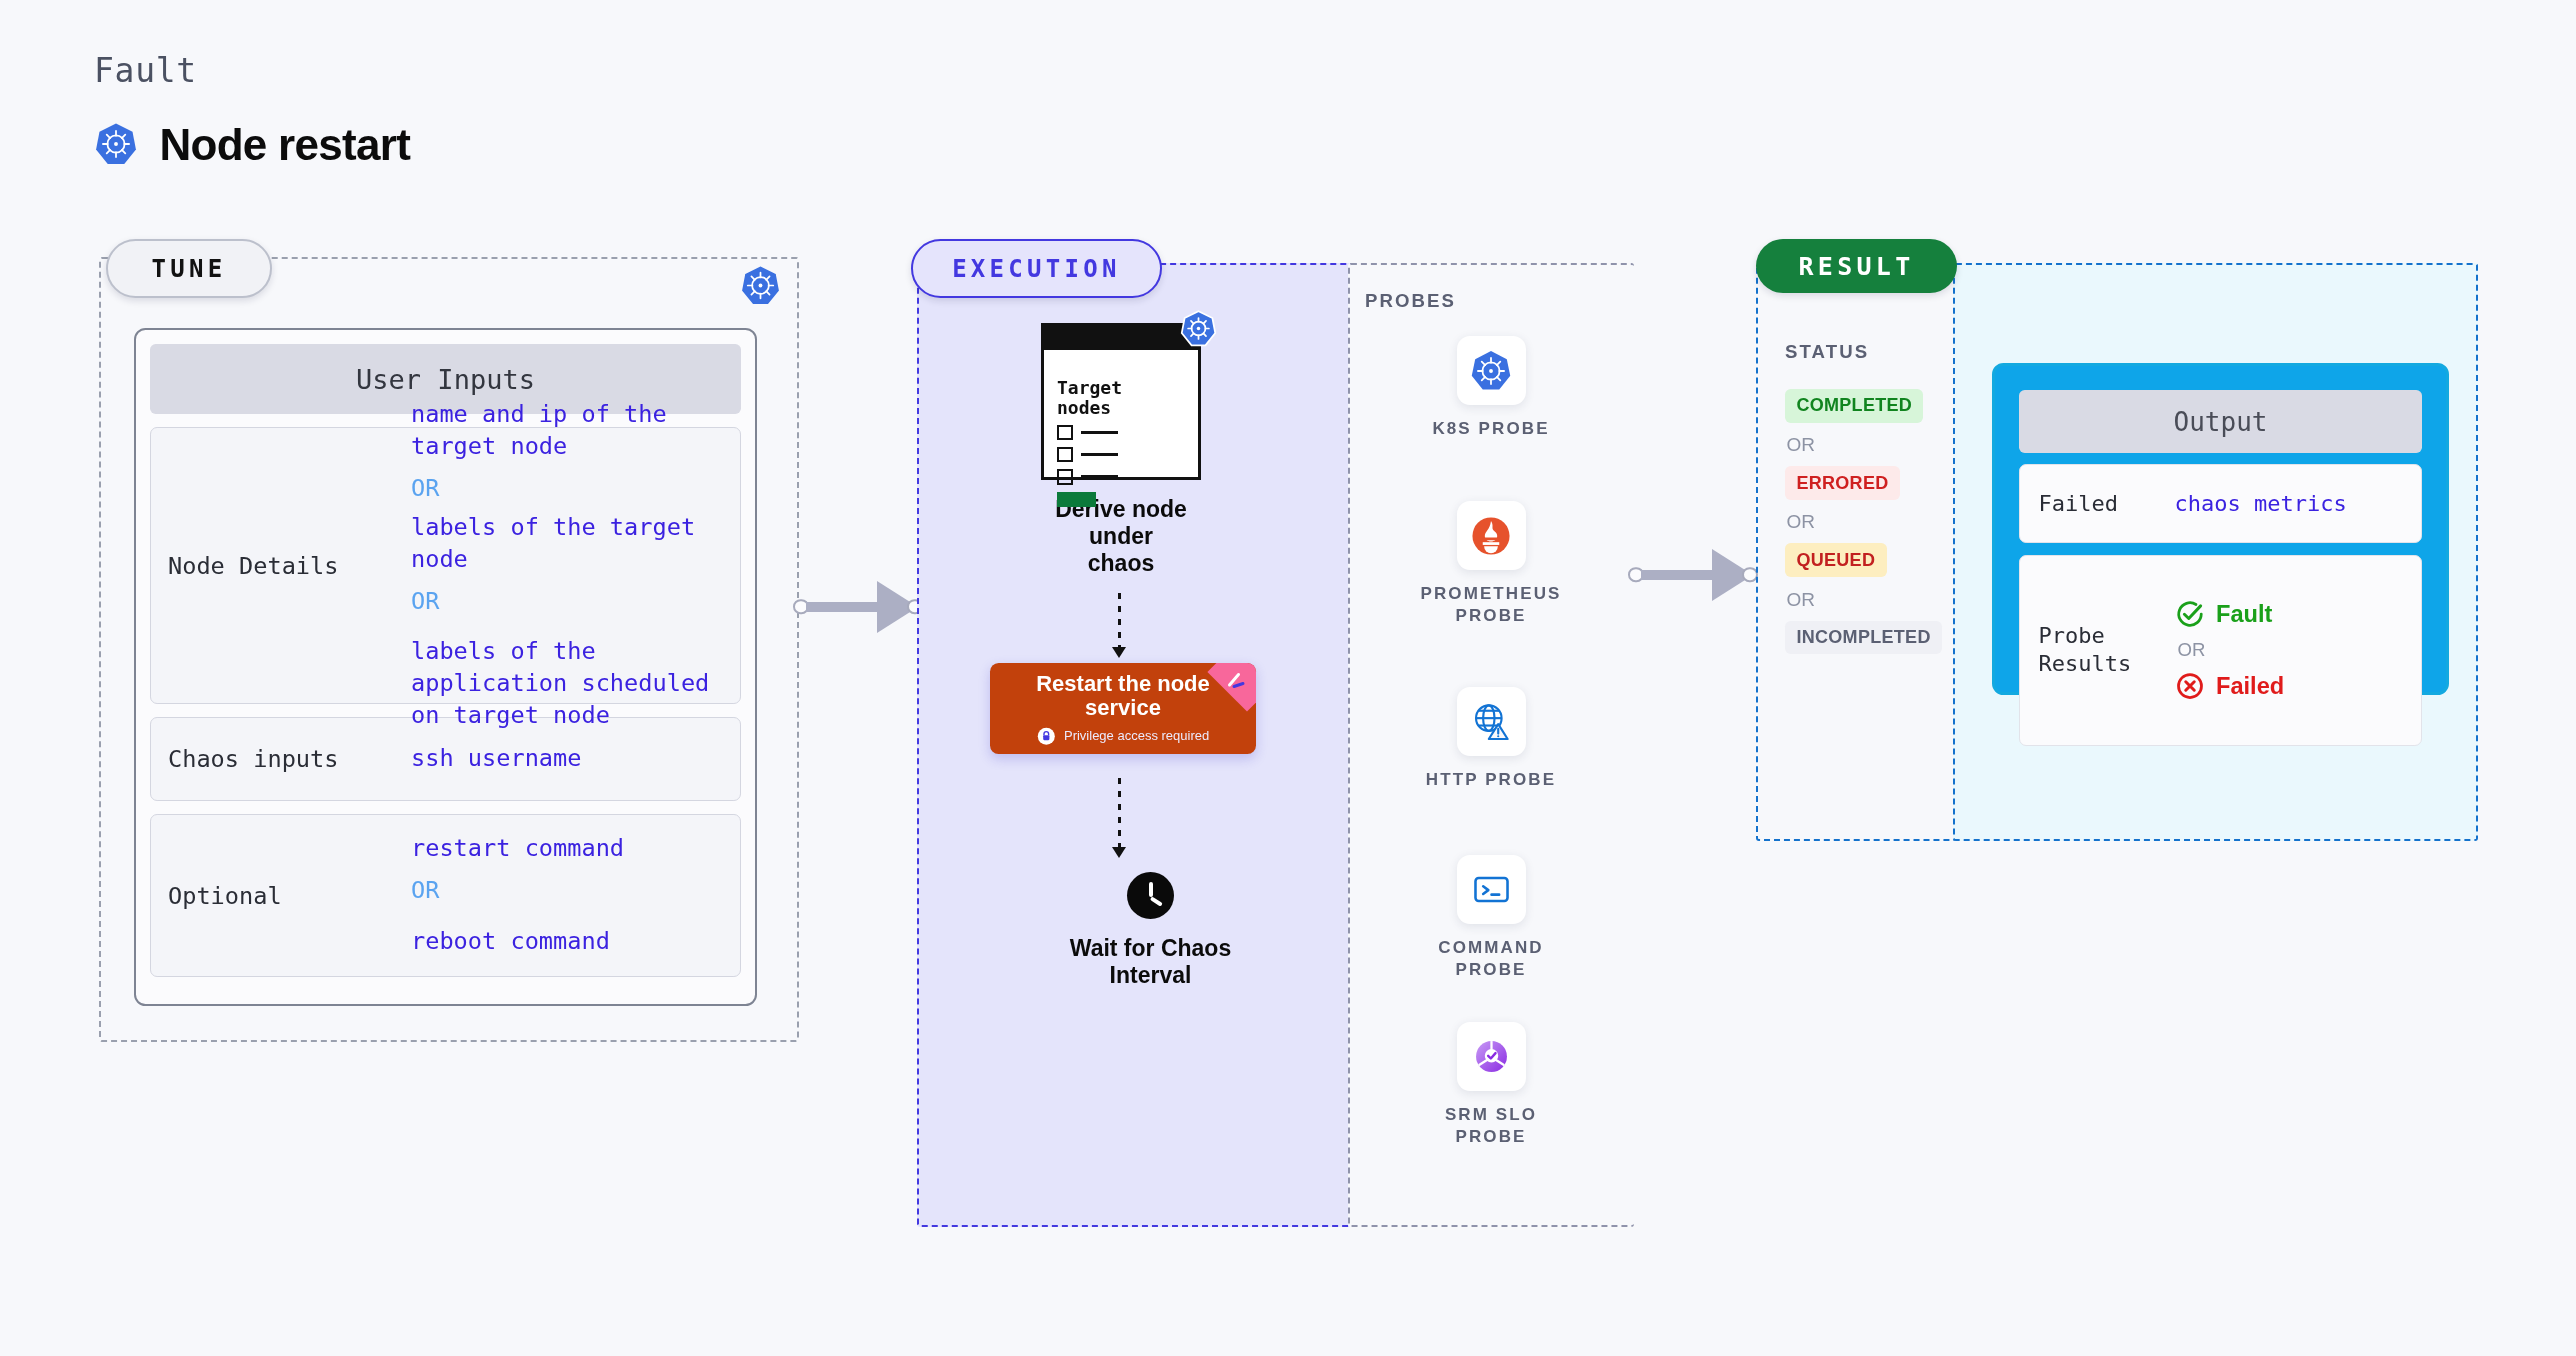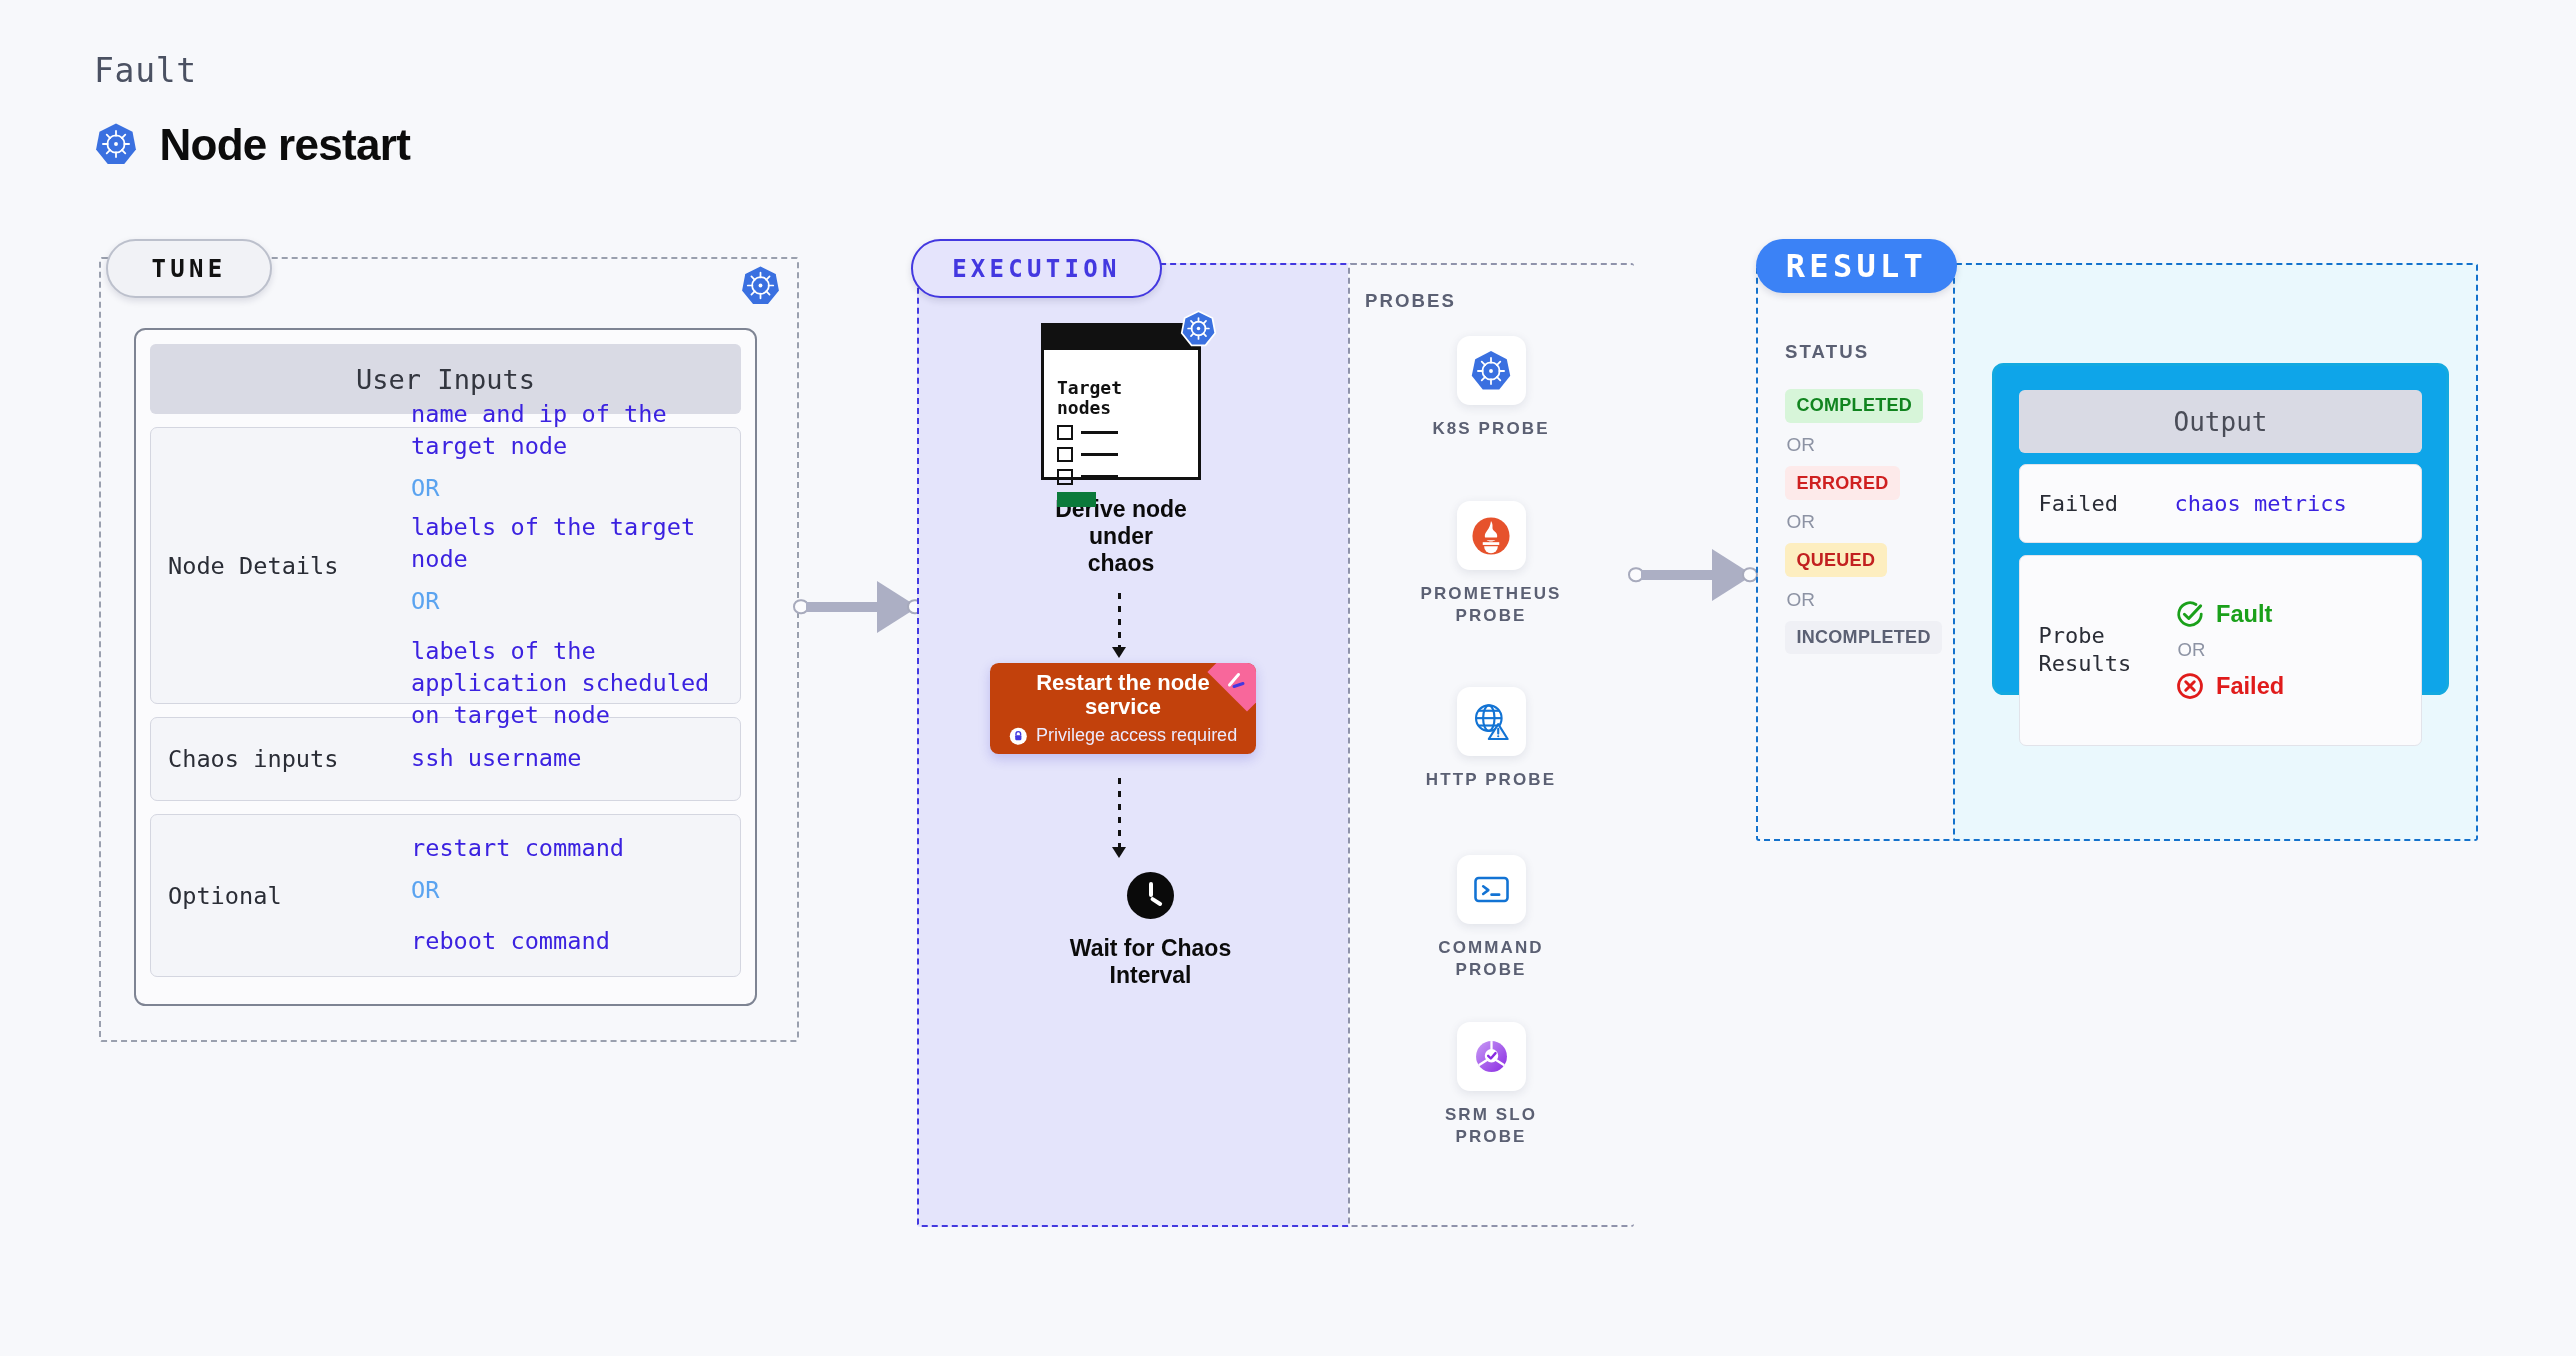--- a/index.html
+++ b/index.html
@@ -137,21 +137,21 @@
     position: absolute; left: 990px; top: 663px; width: 266px; height: 91px;
     background: #c2410c; border-radius: 8.6px; color: #fff;
     display: flex; flex-direction: column; align-items: center;
     justify-content: center; overflow: hidden;
     box-shadow: 0 4.3px 11.4px rgba(60,50,200,.22);
   }
   .restart-title {
     font-size: 22px; font-weight: 700; line-height: 1.12; text-align: center;
   }
   .priv-row { display: flex; align-items: center; gap: 8.6px; margin-top: 5.7px; }
-  .priv-text { font-size: 18px; color: #eceafd; }
+  .priv-text { font-size: 13px; color: #eceafd; }
   .corner-badge {
     position: absolute; right: -18.6px; top: -18.6px; width: 56px; height: 56px;
     background: #f8679b; transform: rotate(45deg);
   }
   .corner-mark {
     position: absolute; right: 4.3px; top: 4.3px; width: 30px; height: 30px;
   }
 
   .clock-wrap { position: absolute; left: 1065px; top: 872px; width: 171px; text-align: center; }
   .clock {
@@ -185,21 +185,21 @@
   #result-body {
     left: 1756px; top: 263px; width: 200px; height: 578px;
     border-color: #1472cc; background: transparent; border-right: none;
   }
   #result-right {
     left: 1953px; top: 263px; width: 525px; height: 578px;
     border-color: #1472cc; background: #eaf8fd;
   }
   #result-pill {
     left: 1756px; top: 239px; width: 201px; height: 54px;
-    background: #3b82f6; border: none; color: #fff; font-size: 32px;
+    background: #15803d; border: none; color: #fff; font-size: 25px;
   }
   .status-title {
     position: absolute; left: 1785px; top: 341px;
     font-size: 18.6px; font-weight: 700; letter-spacing: 2.1px; color: #5b6073;
   }
   .status-list { position: absolute; left: 1785px; top: 389px; width: 178px; }
   .chip {
     display: inline-block; padding: 6.4px 11.4px; border-radius: 5.7px;
     font-size: 18px; font-weight: 700; letter-spacing: 0.3px;
   }

